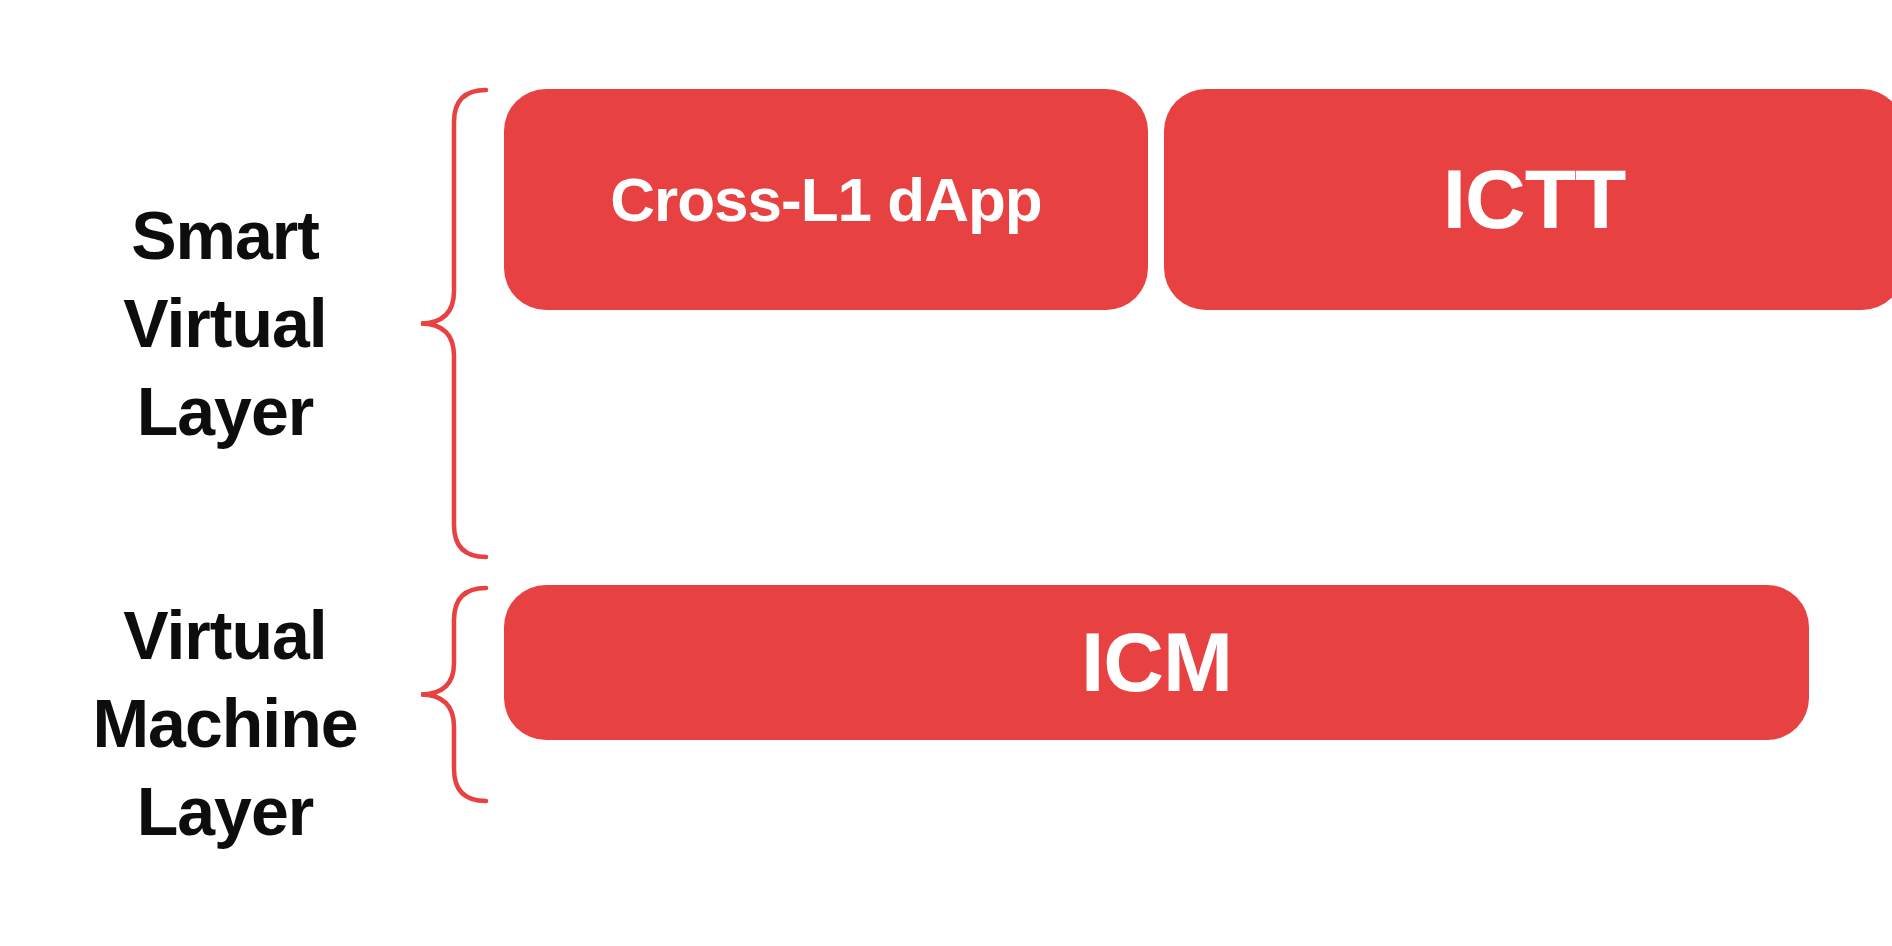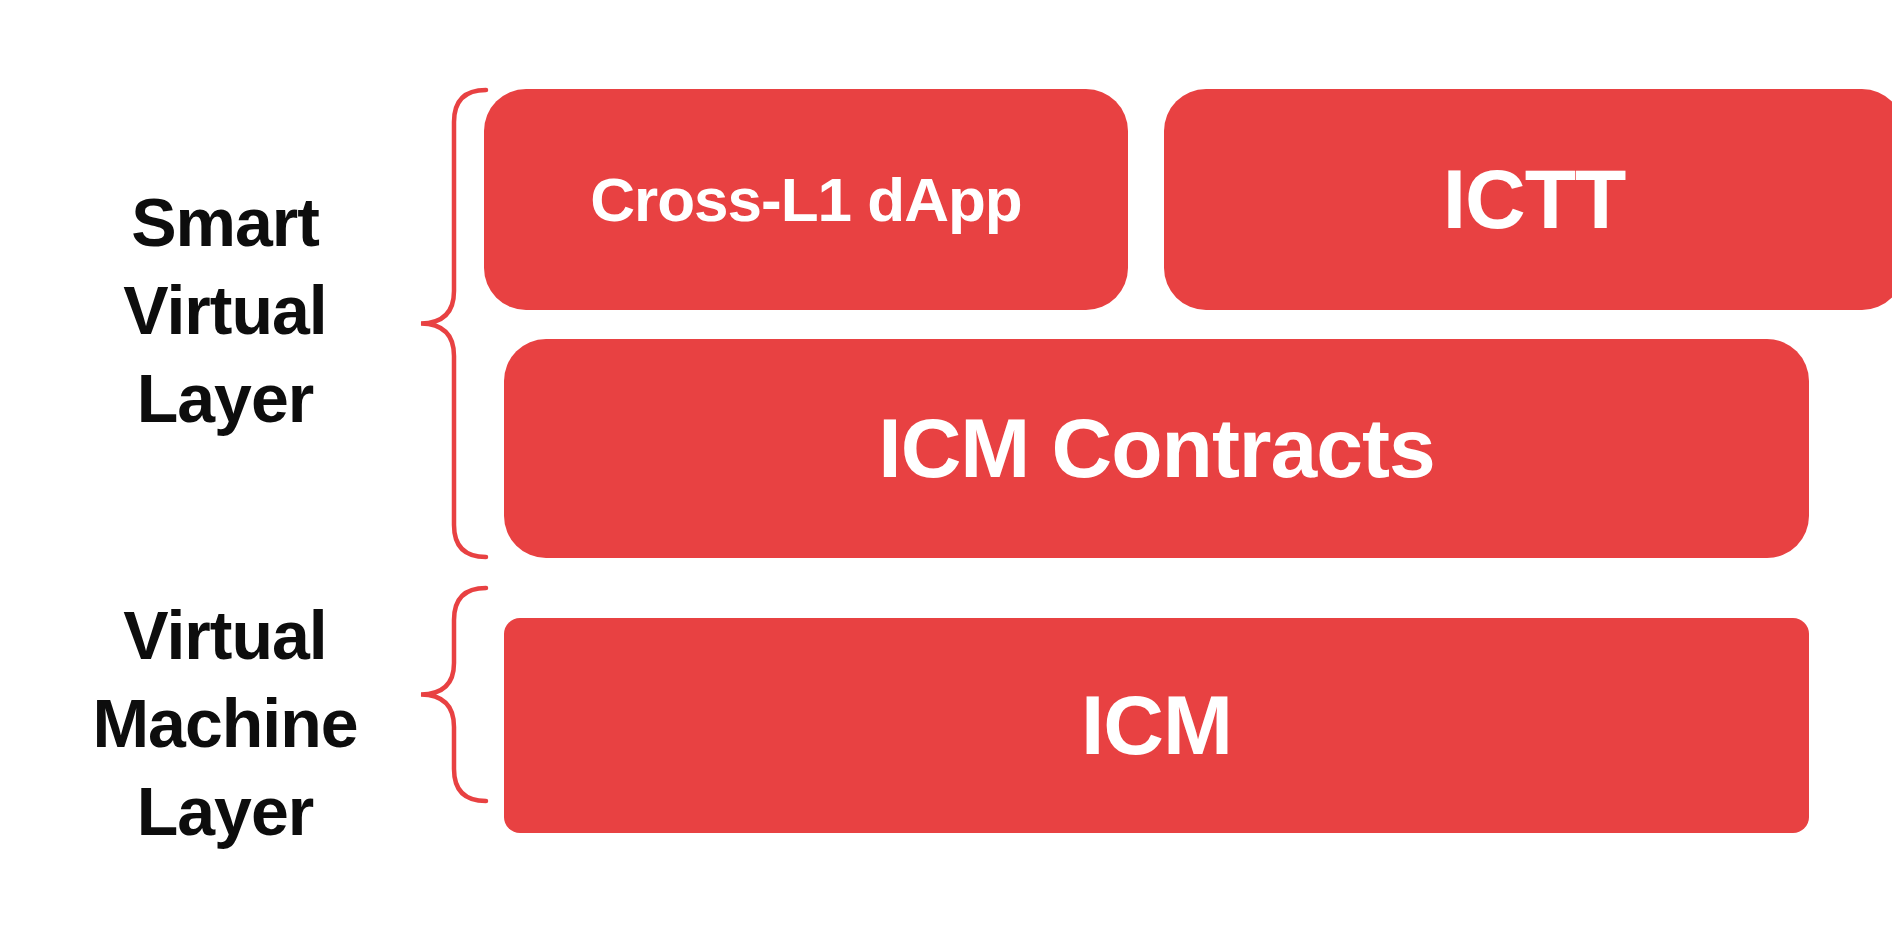--- a/index.html
+++ b/index.html
@@ -25,37 +25,37 @@
     align-items:center;
     justify-content:center;
     text-align:center;
     color:var(--label-text);
     font-weight:700;
     font-size:68px;
     line-height:88px;
     letter-spacing:-1px;
   }
   .layer-label span{display:block;}
-  #scl-label{left:30px; top:76px; width:390px; height:468px;}
+  #scl-label{left:30px; top:89px; width:390px; height:468px;}
   #vml-label{left:30px; top:615px; width:390px; height:215px;}
   .box{
     position:absolute;
     background:var(--red);
     border-radius:42px;
     display:flex;
     align-items:center;
     justify-content:center;
     color:var(--box-text);
     font-weight:700;
     letter-spacing:-1px;
   }
-  #box-cross-l1{left:484px; top:89px;  width:644px;  height:221px; font-size:62px;}
+  #box-cross-l1{left:504px; top:89px;  width:644px;  height:221px; font-size:62px;}
   #box-ictt    {left:1164px;top:89px;  width:740px;  height:221px; font-size:84px;}
   #box-icm-contracts{left:504px; top:339px; width:1305px; height:219px; font-size:84px;}
-  #box-icm     {left:504px; top:618px; width:1305px; height:215px; font-size:84px;border-radius:16px;}
+  #box-icm     {left:504px; top:585px; width:1305px; height:155px; font-size:84px;}
   .braces{
     position:absolute;
     left:0; top:0;
     width:1892px; height:946px;
     pointer-events:none;
   }
   .braces path{
     fill:none;
     stroke:var(--red);
     stroke-width:4.5;
@@ -85,21 +85,18 @@
   </svg>
 
   <div class="box" id="box-cross-l1">
     <span>Cross-L1 dApp</span>
   </div>
 
   <div class="box" id="box-ictt">
     <span>ICTT</span>
   </div>
 
-  <div class="box" id="box-icm-contracts">
-    <span>ICM Contracts</span>
-  </div>
 
   <div class="box" id="box-icm">
     <span>ICM</span>
   </div>
 
 </div>
 
 </body></html>

